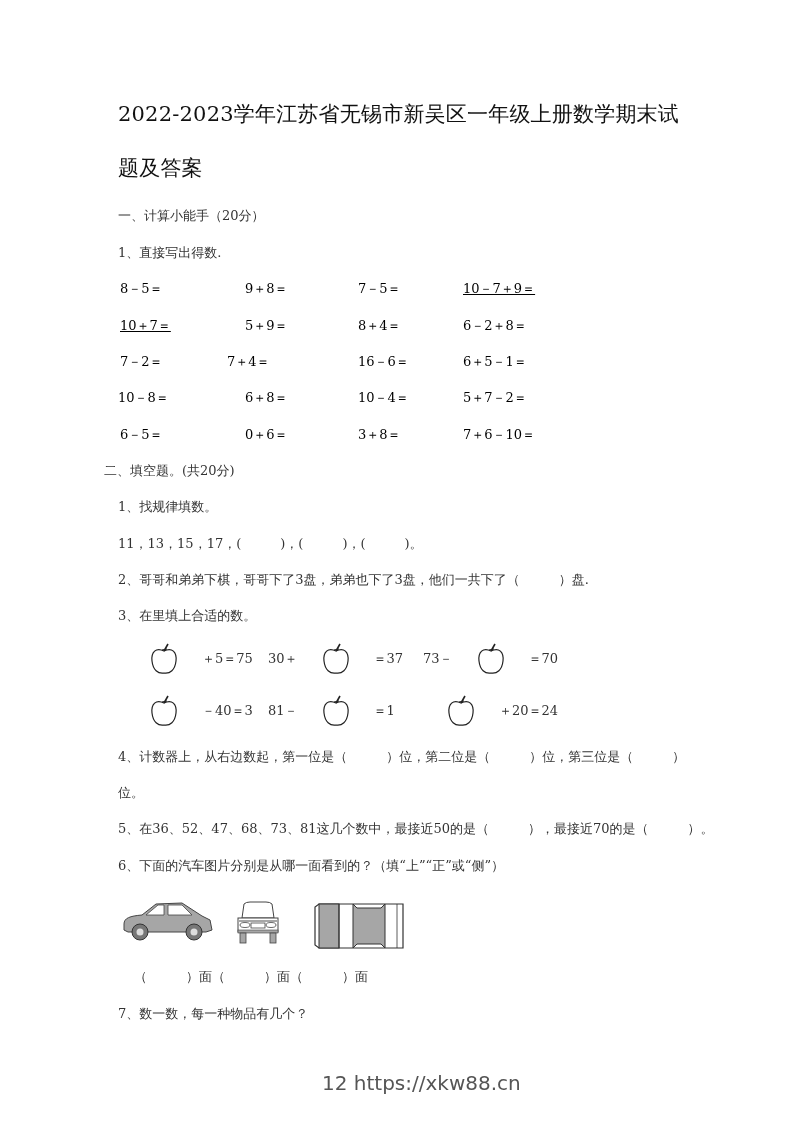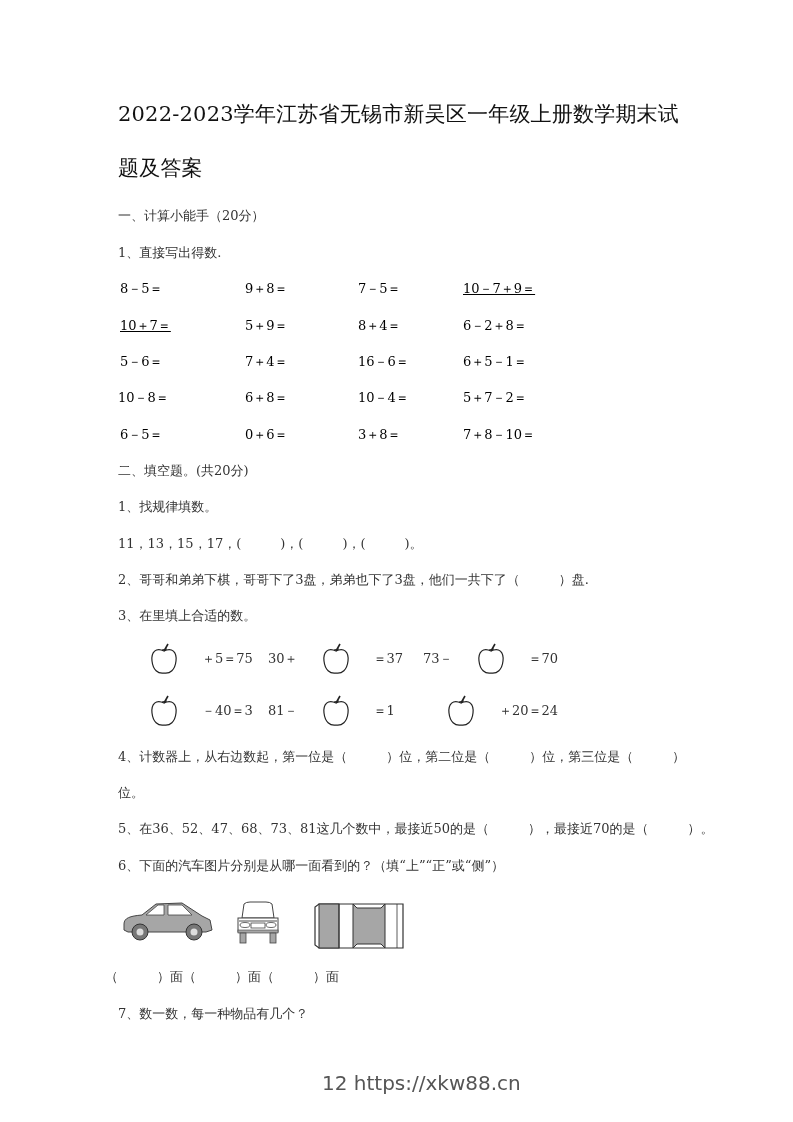--- a/index.html
+++ b/index.html
@@ -28,37 +28,37 @@
   <div class="abs eq" style="left:120px; top:280px;">8－5＝</div>
   <div class="abs eq" style="left:245px; top:280px;">9＋8＝</div>
   <div class="abs eq" style="left:358px; top:280px;">7－5＝</div>
   <div class="abs eq" style="left:463px; top:280px;text-decoration:underline;">10－7＋9＝</div>
 
   <div class="abs eq" style="left:120px; top:317px;text-decoration:underline;">10＋7＝</div>
   <div class="abs eq" style="left:245px; top:317px;">5＋9＝</div>
   <div class="abs eq" style="left:358px; top:317px;">8＋4＝</div>
   <div class="abs eq" style="left:463px; top:317px;">6－2＋8＝</div>
 
-  <div class="abs eq" style="left:120px; top:353px;">5－6＝</div>
-  <div class="abs eq" style="left:245px; top:353px;">7＋4＝</div>
+  <div class="abs eq" style="left:120px; top:353px;">7－2＝</div>
+  <div class="abs eq" style="left:227px; top:353px;">7＋4＝</div>
   <div class="abs eq" style="left:358px; top:353px;">16－6＝</div>
   <div class="abs eq" style="left:463px; top:353px;">6＋5－1＝</div>
 
   <div class="abs eq" style="left:118px; top:389px;">10－8＝</div>
   <div class="abs eq" style="left:245px; top:389px;">6＋8＝</div>
   <div class="abs eq" style="left:358px; top:389px;">10－4＝</div>
   <div class="abs eq" style="left:463px; top:389px;">5＋7－2＝</div>
 
   <div class="abs eq" style="left:120px; top:426px;">6－5＝</div>
   <div class="abs eq" style="left:245px; top:426px;">0＋6＝</div>
   <div class="abs eq" style="left:358px; top:426px;">3＋8＝</div>
-  <div class="abs eq" style="left:463px; top:426px;">7＋8－10＝</div>
+  <div class="abs eq" style="left:463px; top:426px;">7＋6－10＝</div>
 </div>
 
-<div class="abs txt" style="left:118px; top:462px;text-align:right;">二、填空题。(共20分)</div>
+<div class="abs txt" style="left:104px; top:462px;text-align:right;">二、填空题。(共20分)</div>
 <div class="abs txt" style="left:118px; top:498px;">1、找规律填数。</div>
 <div class="abs txt" style="left:118px; top:535px;">11，13，15，17，(　　　)，(　　　)，(　　　)。</div>
 <div class="abs txt" style="left:118px; top:571px;">2、哥哥和弟弟下棋，哥哥下了3盘，弟弟也下了3盘，他们一共下了（　　　）盘.</div>
 <div class="abs txt" style="left:118px; top:607px;">3、在里填上合适的数。</div>
 
 <div>
 
   <div class="apple-row" style="left:126px; top:643px;">
     <span></span>
     <span class="apple">
@@ -160,19 +160,19 @@
 <div class="abs" style="left:313px; top:901px;">
   <svg width="92" height="50" viewBox="0 0 92 50">
     <path d="M6 3 L90 3 L90 47 L6 47 L2 44 L2 6 Z" fill="#fff" stroke="#333" stroke-width="1.2"></path>
     <rect x="6" y="3" width="20" height="44" fill="#a6a6a6" stroke="#333" stroke-width="1"></rect>
     <path d="M40 3 L44 7 L68 7 L72 3 L72 47 L68 43 L44 43 L40 47 Z" fill="#a6a6a6" stroke="#333" stroke-width="1"></path>
     <line x1="26" y1="3" x2="26" y2="47" stroke="#333" stroke-width="1"></line>
     <line x1="84" y1="3" x2="84" y2="47" stroke="#333" stroke-width="0.8"></line>
   </svg>
 </div>
 
-<div class="abs txt" style="left:105px; top:968px;">（　　　）面（　　　）面（　　　）面</div>
+<div class="abs txt" style="left:134px; top:968px;">（　　　）面（　　　）面（　　　）面</div>
 <div class="abs txt" style="left:118px; top:1005px;">7、数一数，每一种物品有几个？</div>
 
 <div class="abs footer" style="left:322px; top:1071px;">
   <span>12</span>
   <span>https://xkw88.cn</span>
 </div>
 
 </body></html>

